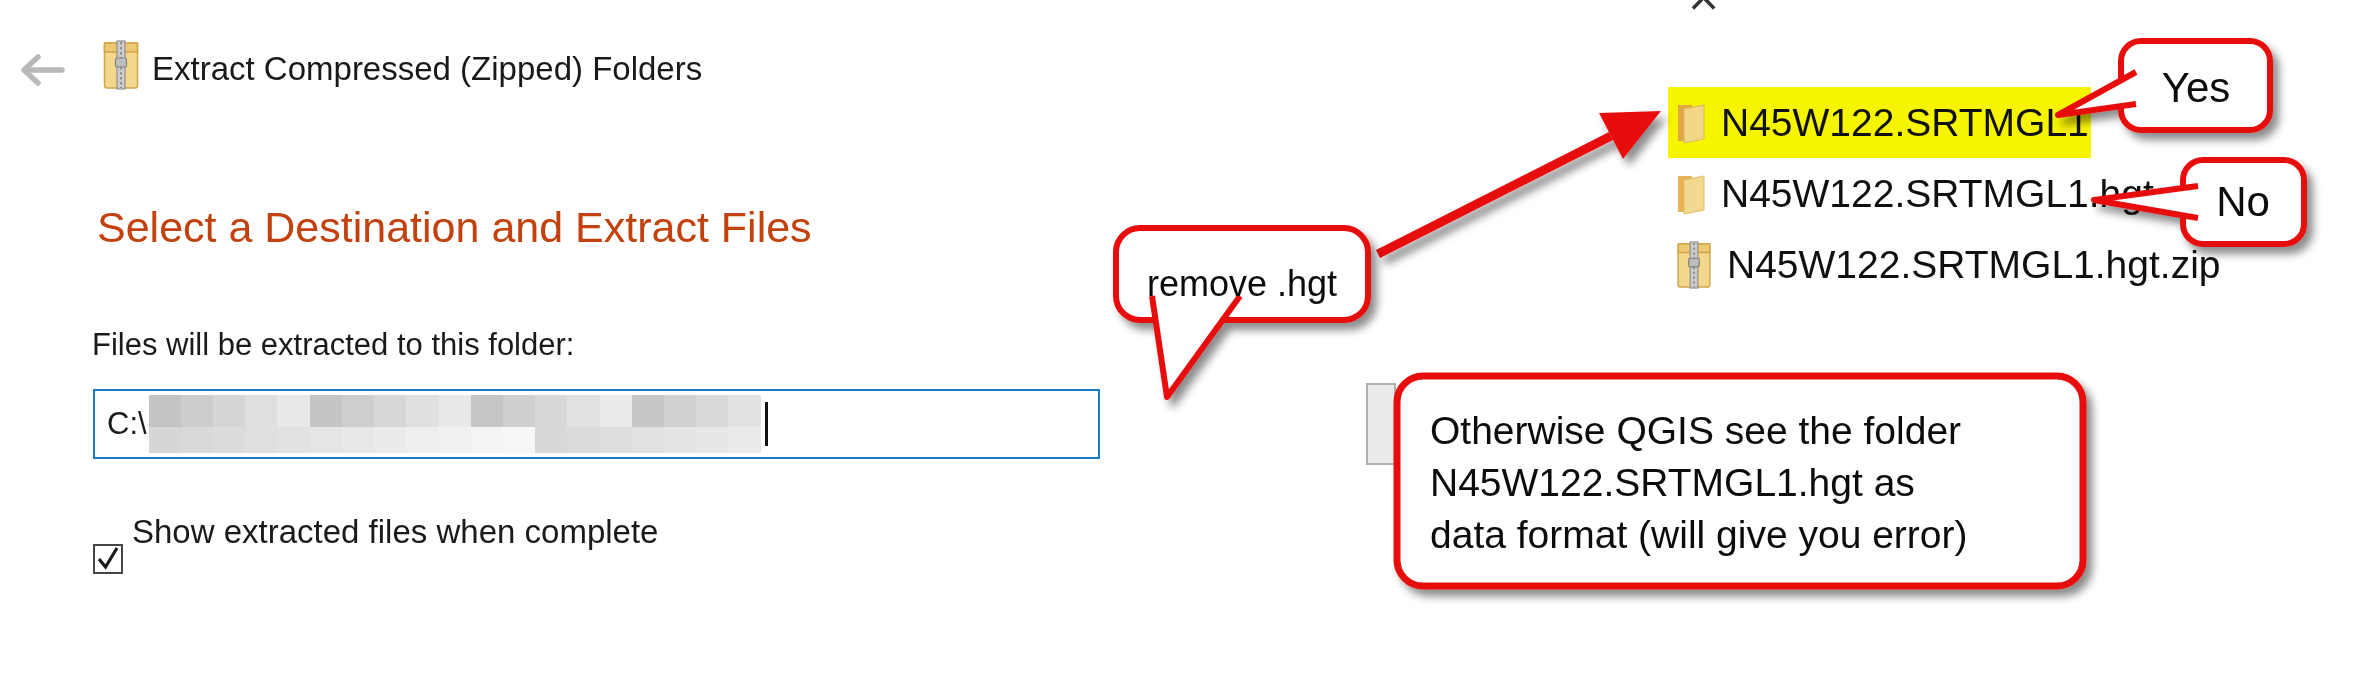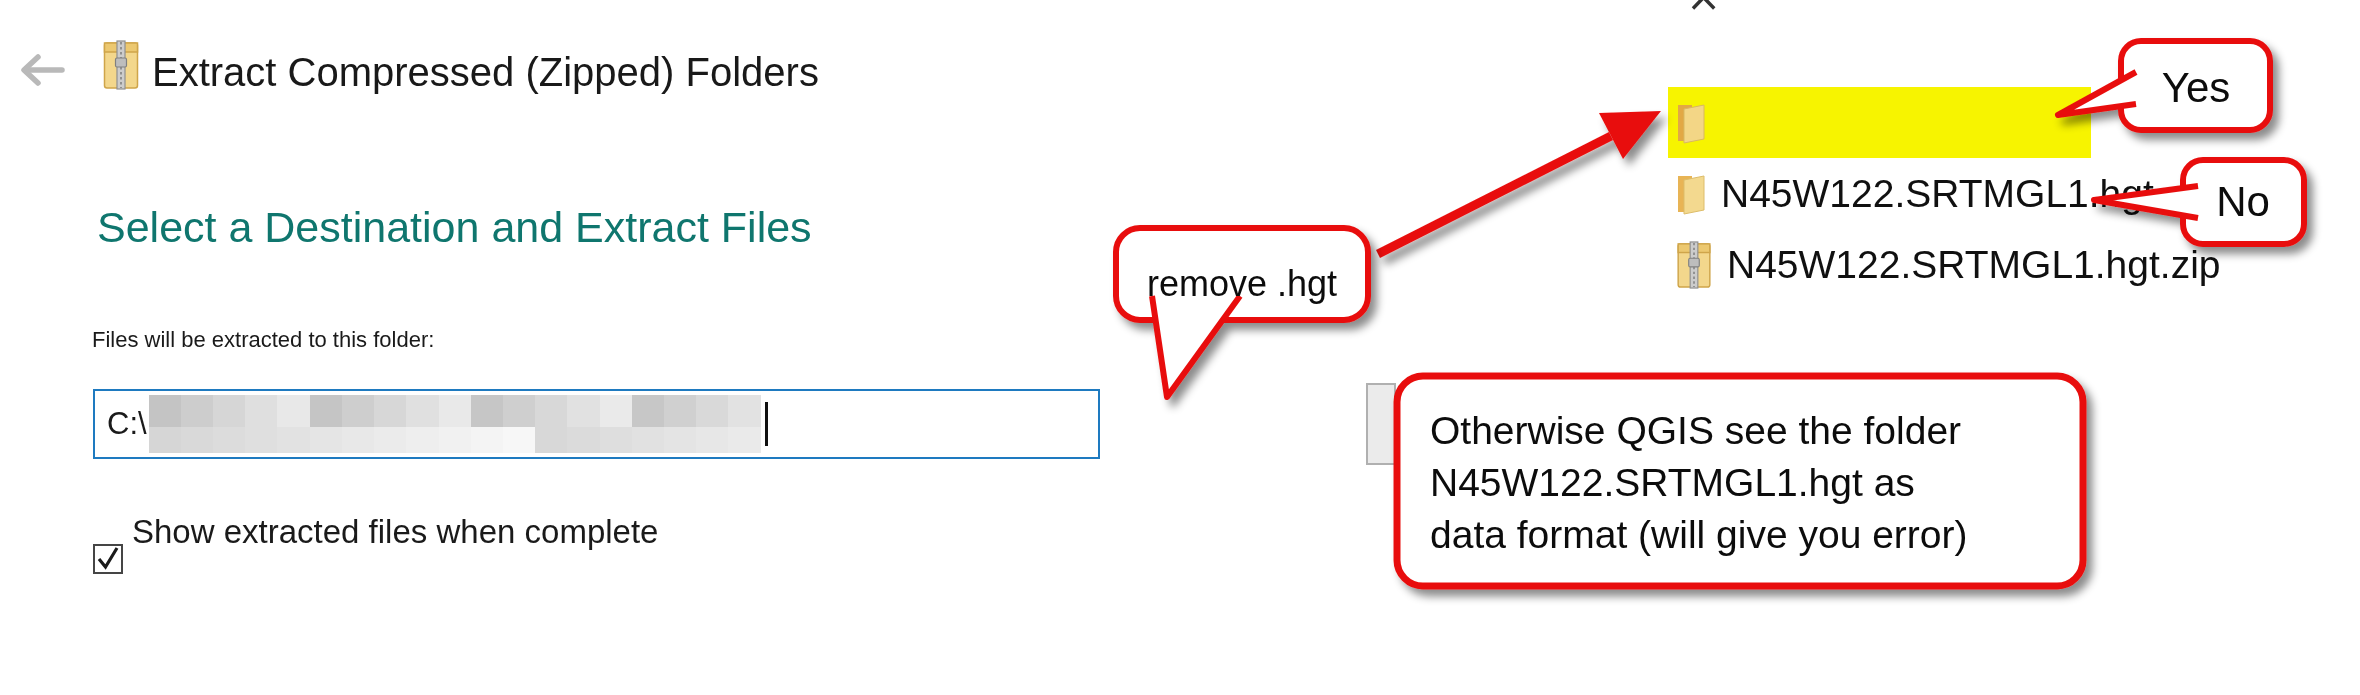--- a/index.html
+++ b/index.html
@@ -11,23 +11,23 @@
   }
   .abs{position:absolute;}
 
   
   .close-btn{
     left:1686px;top:-24px;font-size:42px;color:#333;
     font-family:"DejaVu Sans",sans-serif;line-height:42px;
   }
   .back-btn{left:18px;top:52px;width:48px;height:36px;}
   .hdr-zip-icon{left:103px;top:40px;}
-  .win-title{left:152px;top:50px;font-size:40px;color:#191919;white-space:nowrap;}
-  .heading{left:97px;top:203px;font-size:43px;color:#0f766e;white-space:nowrap;text-align:center;}
-  .dest-label{left:92px;top:327px;font-size:22px;white-space:nowrap;}
+  .win-title{left:152px;top:50px;font-size:33px;color:#191919;white-space:nowrap;}
+  .heading{left:97px;top:203px;font-size:43px;color:#c2410c;white-space:nowrap;text-align:center;}
+  .dest-label{left:92px;top:327px;font-size:31px;white-space:nowrap;}
 
   
   .path-field{
     left:93px;top:389px;width:1007px;height:70px;box-sizing:border-box;
     border:2px solid #1e7ac0;background:#fff;
     display:flex;align-items:center;padding-left:12px;
     font-size:31px;white-space:nowrap;
   }
   .mosaic{
     display:grid;grid-template-columns:repeat(19,1fr);
@@ -144,20 +144,21 @@
 </div>
 <div class="abs chk-label">Show extracted files when complete</div>
 
 <div class="abs btn-sliver"></div>
 
 <div class="abs file-row row1">
   <svg width="30" height="44" viewBox="0 0 30 44">
     <polygon points="2,4 16,4 16,40 2,40" fill="#e2a845"></polygon>
     <polygon points="8,8 28,4 28,38 8,42" fill="#f3d686" stroke="#d9b861" stroke-width="1"></polygon>
   </svg>
+  <span>N45W122.SRTMGL1</span>
 </div>
 
 <div class="abs file-row row2">
   <svg width="30" height="44" viewBox="0 0 30 44">
     <polygon points="2,4 16,4 16,40 2,40" fill="#e8b455"></polygon>
     <polygon points="8,8 28,4 28,38 8,42" fill="#f3d98f" stroke="#ddbd6a" stroke-width="1"></polygon>
   </svg>
   <span>N45W122.SRTMGL1.hgt</span>
 </div>
 

